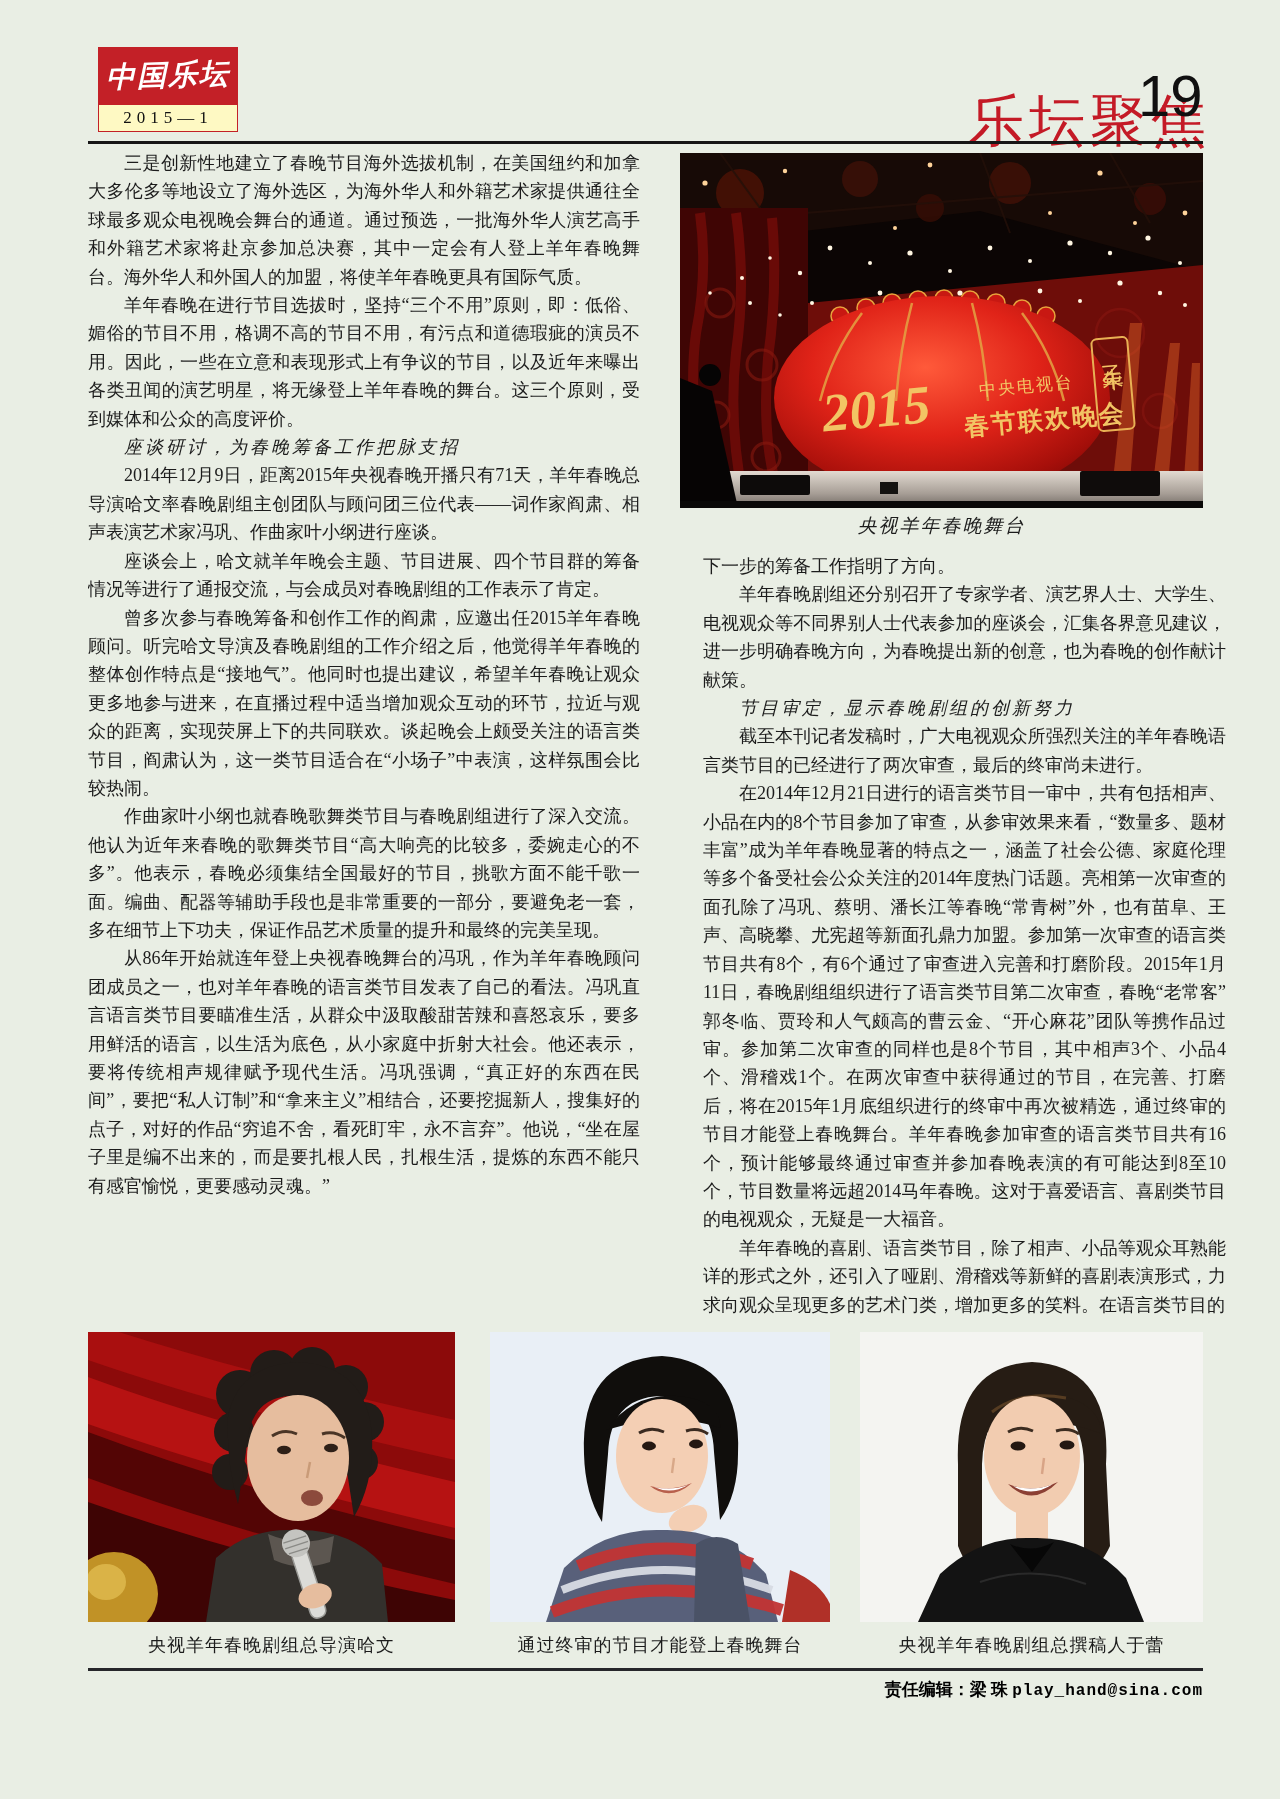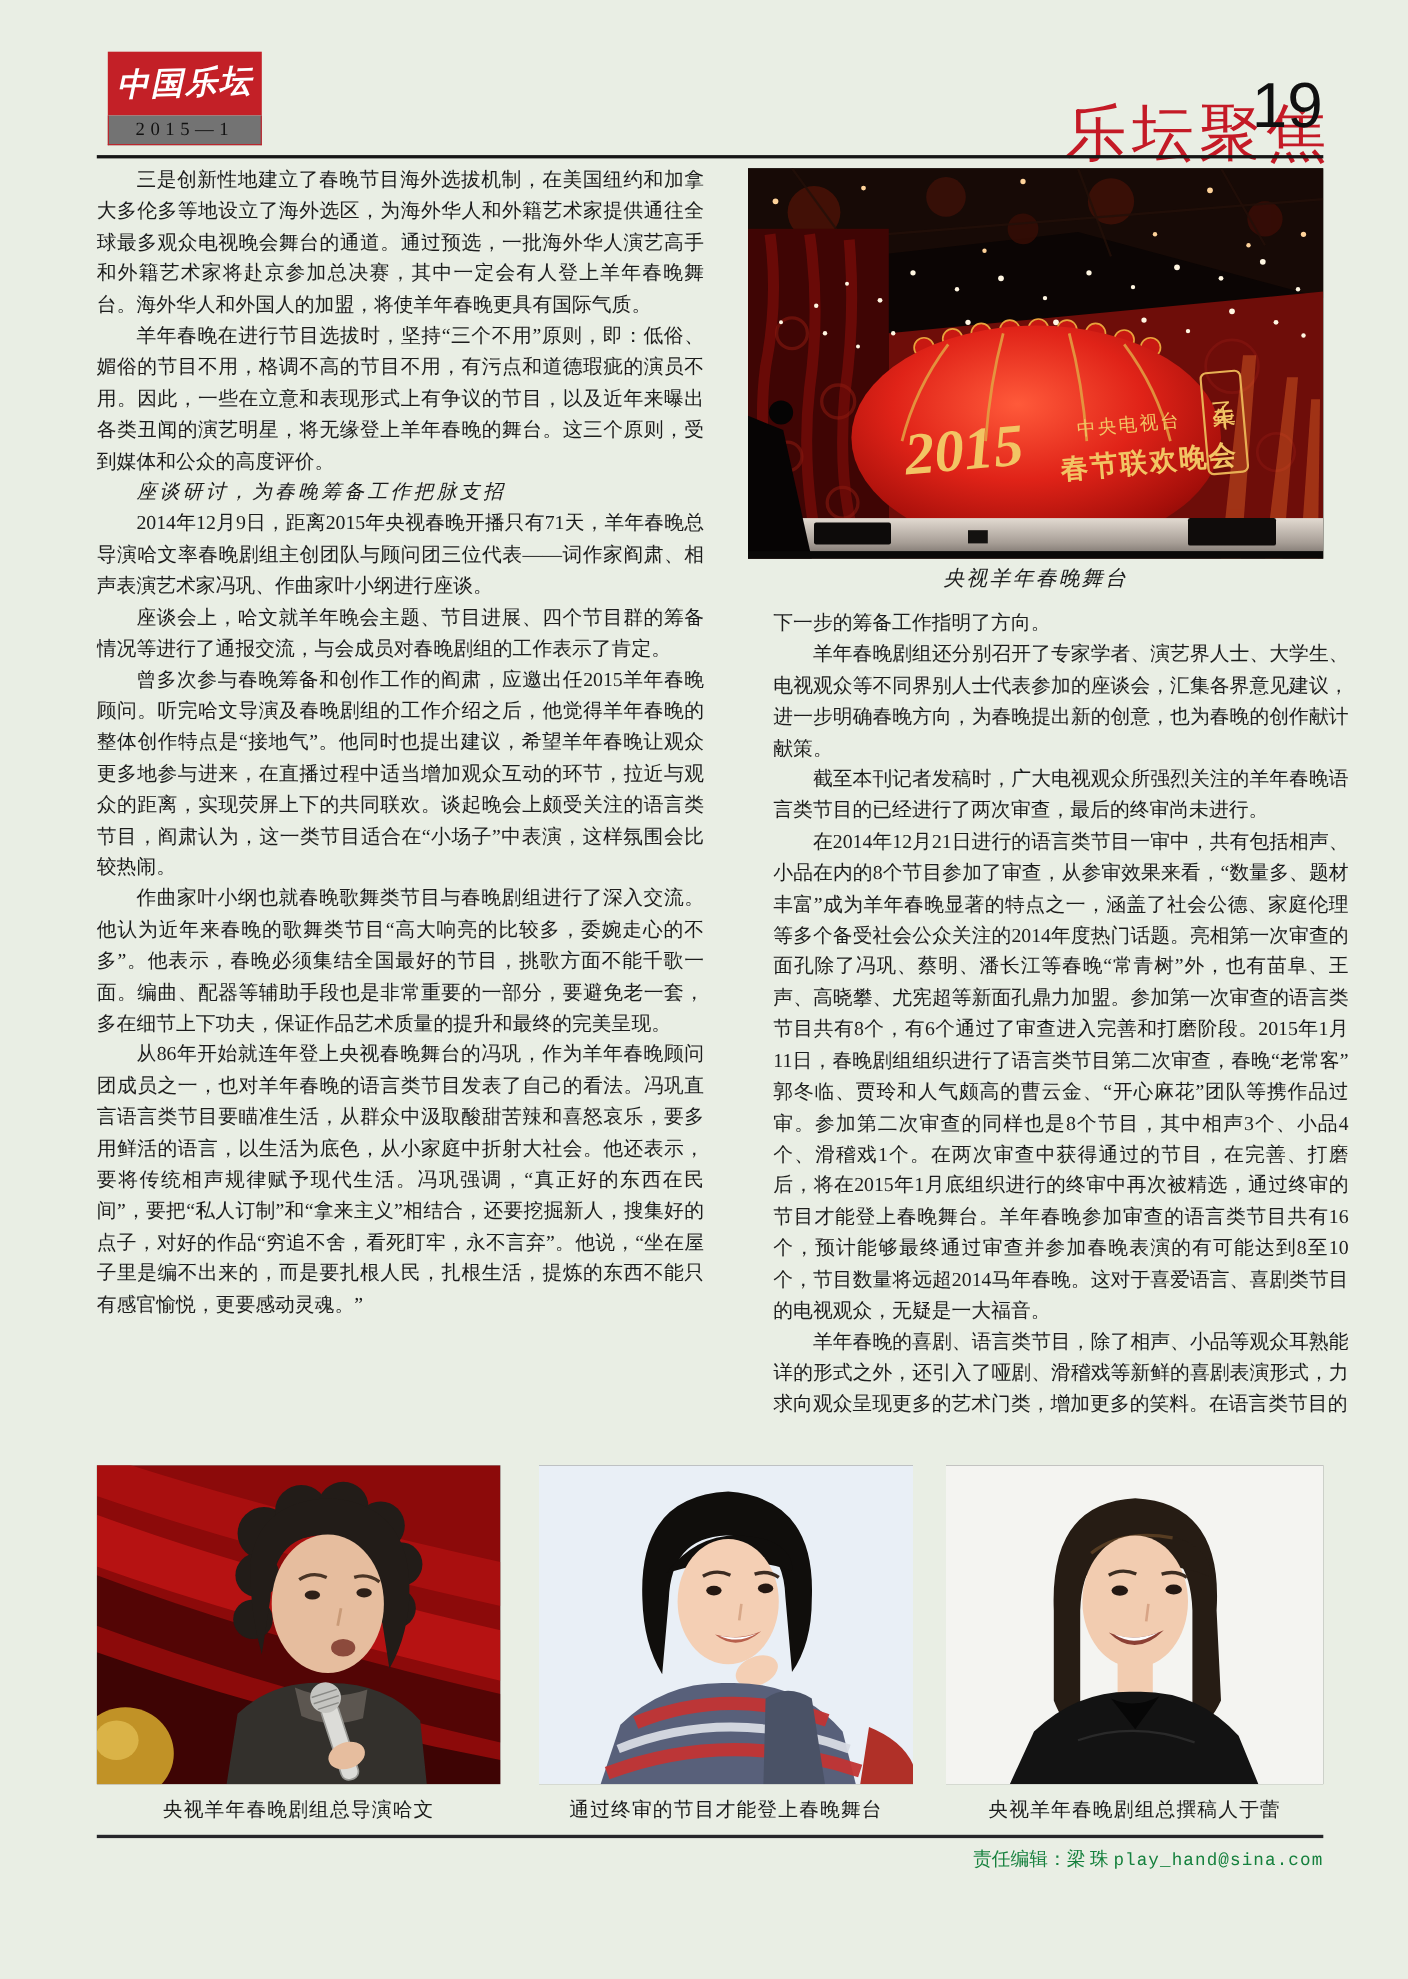--- a/index.html
+++ b/index.html
@@ -3,21 +3,21 @@
 <meta charset="utf-8">
 <style>
   html,body{margin:0;padding:0;background:#dfe4da;}
   .page{position:relative;width:1280px;height:1799px;background:#e9eee4;
         font-family:"Liberation Serif","DejaVu Serif",serif;color:#1c1c1c;overflow:hidden;}
 
   
   .logo{position:absolute;left:98px;top:47px;width:140px;}
   .logo-red{background:#c32027;height:58px;display:flex;align-items:center;justify-content:center;}
   .logo-title{color:#fff;font-size:29px;font-weight:bold;font-style:italic;letter-spacing:2px;transform:rotate(-2deg);}
-  .logo-band{background:#737373;border:1px solid #c32027;border-top:none;height:26px;
+  .logo-band{background:#fef9c3;border:1px solid #c32027;border-top:none;height:26px;
              display:flex;align-items:center;justify-content:center;}
   .logo-issue{font-size:17px;letter-spacing:5px;color:#111;}
   .section-title{position:absolute;left:968px;top:84px;font-size:56px;color:#c41a26;letter-spacing:5px;white-space:nowrap;}
   .page-number{position:absolute;left:1138px;top:62px;font-size:58px;color:#101010;
                font-family:"Liberation Sans","DejaVu Sans",sans-serif;}
   .rule-top{position:absolute;left:88px;top:141px;width:1115px;height:3px;background:#161616;}
 
   
   .col{position:absolute;text-align:justify;overflow:hidden;}
   .col-left{left:88px;top:149px;width:552px;height:1168px;}
@@ -38,21 +38,21 @@
   #portrait-1{left:88px;width:367px;}
   #portrait-2{left:490px;width:340px;}
   #portrait-3{left:860px;width:343px;}
   .portrait-caption{position:absolute;top:1633px;font-size:18px;text-align:center;letter-spacing:1px;}
   #caption-1{left:88px;width:367px;}
   #caption-2{left:490px;width:340px;}
   #caption-3{left:860px;width:343px;}
 
   
   .rule-bottom{position:absolute;left:88px;top:1668px;width:1115px;height:3px;background:#26262a;}
-  .footer{position:absolute;left:88px;top:1678px;width:1115px;text-align:right;font-size:17px;color:#15803d;}
+  .footer{position:absolute;left:88px;top:1678px;width:1115px;text-align:right;font-size:17px;color:#000000;font-weight:bold;}
   .footer .email{font-family:"Liberation Mono","DejaVu Sans Mono",monospace;font-size:16px;letter-spacing:1px;}
 </style>
 </head>
 <body>
 
 <div class="page">
 
   <div class="logo">
     <div class="logo-red">
       <span class="logo-title">中国乐坛</span>
@@ -209,20 +209,21 @@
       <path d="M0,355 V225 L32,238 58,355 Z" fill="#060404"></path>
       <circle cx="30" cy="222" r="11" fill="#050404"></circle>
       <rect x="0" y="348" width="523" height="7" fill="#0a0908"></rect>
     </svg>
   </div>
   <div class="stage-caption">央视羊年春晚舞台</div>
 
   <div class="col col-right">
     <p class="para no-indent">下一步的筹备工作指明了方向。</p>
     <p class="para">羊年春晚剧组还分别召开了专家学者、演艺界人士、大学生、电视观众等不同界别人士代表参加的座谈会，汇集各界意见建议，进一步明确春晚方向，为春晚提出新的创意，也为春晚的创作献计献策。</p>
+    <p class="para subhead">节目审定，显示春晚剧组的创新努力</p>
     <p class="para">截至本刊记者发稿时，广大电视观众所强烈关注的羊年春晚语言类节目的已经进行了两次审查，最后的终审尚未进行。</p>
     <p class="para">在2014年12月21日进行的语言类节目一审中，共有包括相声、小品在内的8个节目参加了审查，从参审效果来看，“数量多、题材丰富”成为羊年春晚显著的特点之一，涵盖了社会公德、家庭伦理等多个备受社会公众关注的2014年度热门话题。亮相第一次审查的面孔除了冯巩、蔡明、潘长江等春晚“常青树”外，也有苗阜、王声、高晓攀、尤宪超等新面孔鼎力加盟。参加第一次审查的语言类节目共有8个，有6个通过了审查进入完善和打磨阶段。2015年1月11日，春晚剧组组织进行了语言类节目第二次审查，春晚“老常客”郭冬临、贾玲和人气颇高的曹云金、“开心麻花”团队等携作品过审。参加第二次审查的同样也是8个节目，其中相声3个、小品4个、滑稽戏1个。在两次审查中获得通过的节目，在完善、打磨后，将在2015年1月底组织进行的终审中再次被精选，通过终审的节目才能登上春晚舞台。羊年春晚参加审查的语言类节目共有16个，预计能够最终通过审查并参加春晚表演的有可能达到8至10个，节目数量将远超2014马年春晚。这对于喜爱语言、喜剧类节目的电视观众，无疑是一大福音。</p>
     <p class="para">羊年春晚的喜剧、语言类节目，除了相声、小品等观众耳熟能详的形式之外，还引入了哑剧、滑稽戏等新鲜的喜剧表演形式，力求向观众呈现更多的艺术门类，增加更多的笑料。在语言类节目的</p>
   </div>
 
   <div class="portrait" id="portrait-1">
     <svg width="367" height="290" viewBox="0 0 367 290">
       <rect width="367" height="290" fill="#8c0a0a"></rect>
       <path d="M0,-10 Q150,40 367,88 L367,128 Q150,80 0,28 Z" fill="#b01010" opacity="0.8"></path>
       <path d="M0,45 Q150,100 367,150 L367,196 Q150,145 0,92 Z" fill="#c01414" opacity="0.8"></path>

